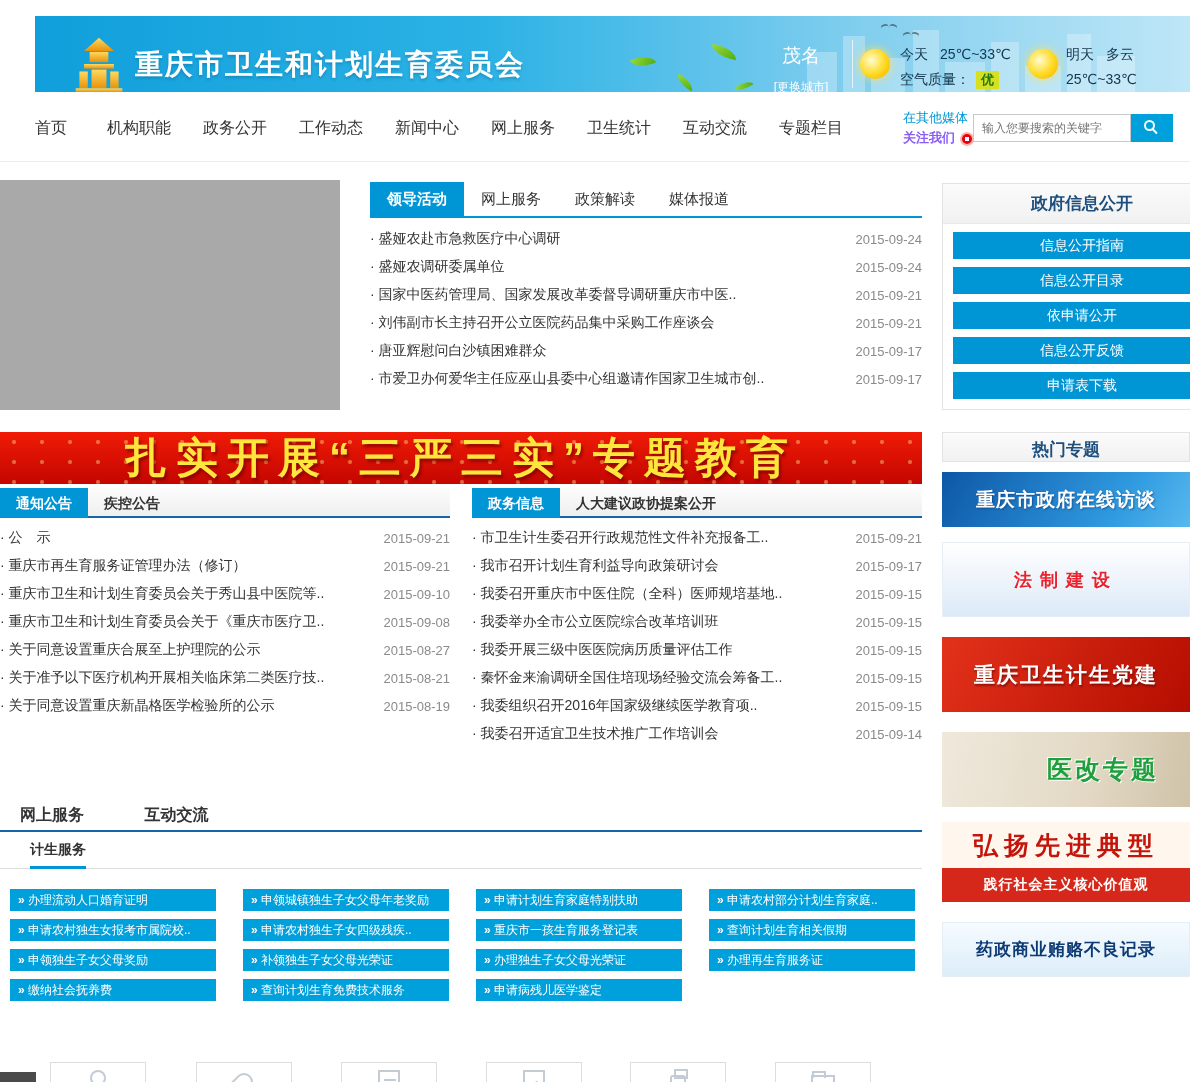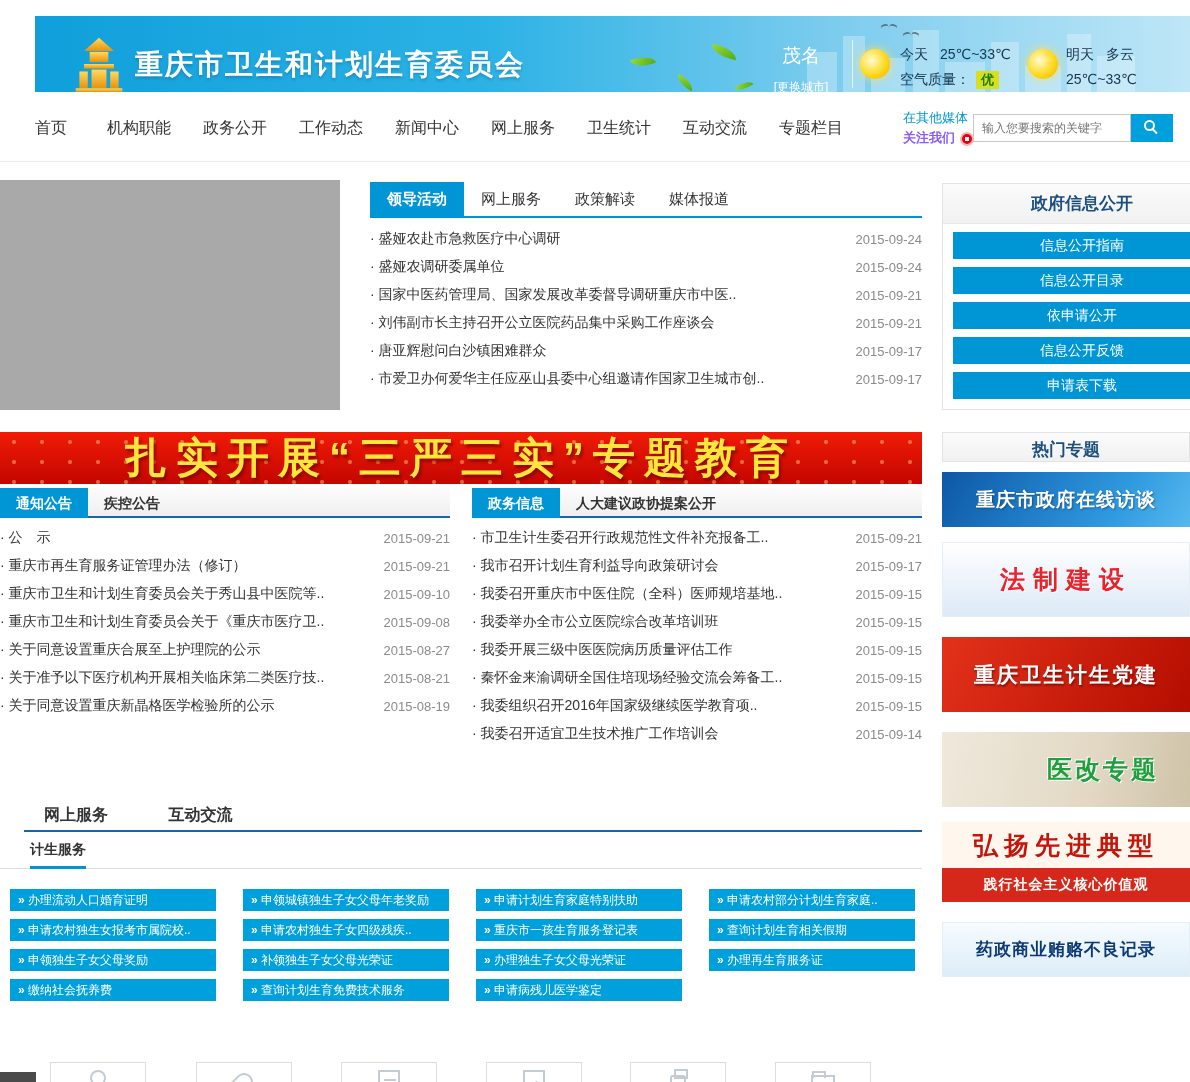--- a/index.html
+++ b/index.html
@@ -76,36 +76,36 @@
 .tabbar2 .tab.active{background:#0096d6;color:#fff;}
 .col .list{padding-top:6px;}
 
 
 .hot-box{position:absolute;left:942px;top:432px;width:248px;}
 .hot-head{height:30px;line-height:33px;text-align:center;font-size:17px;font-weight:bold;color:#1c4f7e;background:linear-gradient(180deg,#fbfbfb,#f1f1f1);border:1px solid #e3e3e3;}
 .hb{width:248px;display:flex;align-items:center;justify-content:center;cursor:pointer;overflow:hidden;text-align:center;}
 .hb-online{margin-top:10px;height:55px;background:linear-gradient(120deg,#0d57a6,#2f9ae0 70%,#57b8ee);}
 .hb-online span{color:#fff;font-size:19px;font-weight:bold;letter-spacing:1px;text-shadow:1px 1px 2px rgba(0,40,90,.5);}
 .hb-law{margin-top:15px;height:75px;background:linear-gradient(180deg,#ffffff,#dce9f7);border:1px solid #e8eef5;}
-.hb-law span{color:#e8232d;font-size:25px;font-weight:bold;letter-spacing:8px;text-shadow:1px 1px 0 #fff;}
+.hb-law span{color:#e8232d;font-size:18px;font-weight:bold;letter-spacing:8px;text-shadow:1px 1px 0 #fff;}
 .hb-party{margin-top:20px;height:75px;background:linear-gradient(120deg,#e3321b,#b40d00);}
 .hb-party span{color:#fff;font-size:21px;font-weight:bold;letter-spacing:2px;text-shadow:1px 2px 2px rgba(90,0,0,.6);}
 .hb-reform{margin-top:20px;height:75px;background:linear-gradient(100deg,#efe9dc,#e2d8c4 60%,#cfc3a8);justify-content:flex-end;padding-right:31px;}
 .hb-reform span{color:#1fa03c;font-size:25px;font-weight:bold;letter-spacing:3px;text-shadow:1px 1px 0 #fff,-1px -1px 0 #fff;}
 .hb-supervision{margin-top:20px;height:80px;background:linear-gradient(120deg,#d8f0f6,#9fd8ea 60%,#7cc6e0);}
 .hb-supervision span{color:#fff;font-size:25px;font-weight:bold;letter-spacing:2px;text-shadow:0 0 3px #1787b8,1px 2px 2px #1787b8;}
 .hb-models{margin-top:15px;height:80px;flex-direction:column;background:linear-gradient(180deg,#fff6ee 0 57%,#d5281a 57% 100%);}
 .hb-models .m1{color:#c3150a;font-size:25px;font-weight:bold;letter-spacing:6px;line-height:45px;}
 .hb-models .m2{color:#fff;font-size:14px;font-weight:bold;letter-spacing:1px;line-height:33px;}
 .hb-bribery{margin-top:20px;height:55px;background:linear-gradient(180deg,#f6fbff,#dcedf8);border:1px solid #e4eef6;}
 .hb-bribery span{color:#0d3a75;font-size:17px;font-weight:bold;letter-spacing:1px;}
 
 
 .services{position:absolute;left:0;top:800px;width:922px;}
-.svc-tabbar{height:32px;border-bottom:2px solid #1565a8;padding-left:20px;margin-left:24px;}
+.svc-tabbar{height:32px;border-bottom:2px solid #1565a8;padding-left:20px;}
 .svc-tab{display:inline-block;height:32px;line-height:30px;font-size:16px;font-weight:bold;color:#333;margin-right:56px;cursor:pointer;}
 .sub-bar{height:37px;border-bottom:1px solid #ddd;padding-left:30px;}
 .sub-tab{display:inline-block;height:37px;line-height:34px;font-size:14px;font-weight:bold;color:#333;border-bottom:3px solid #0096d6;cursor:pointer;}
 .svc-grid{display:flex;flex-wrap:wrap;padding:20px 0 0 10px;}
 .svc-btn{width:206px;height:22px;line-height:22px;background:#00a0dc;color:#fff;font-size:12px;padding-left:8px;margin:0 27px 8px 0;cursor:pointer;white-space:nowrap;overflow:hidden;}
 .svc-btn:nth-child(4n){margin-right:0;}
 .svc-btn::before{content:"» ";font-weight:bold;}
 
 
 .ibox{position:absolute;top:1062px;width:96px;height:70px;border:1px solid #ddd;background:#fff;display:flex;justify-content:center;}

